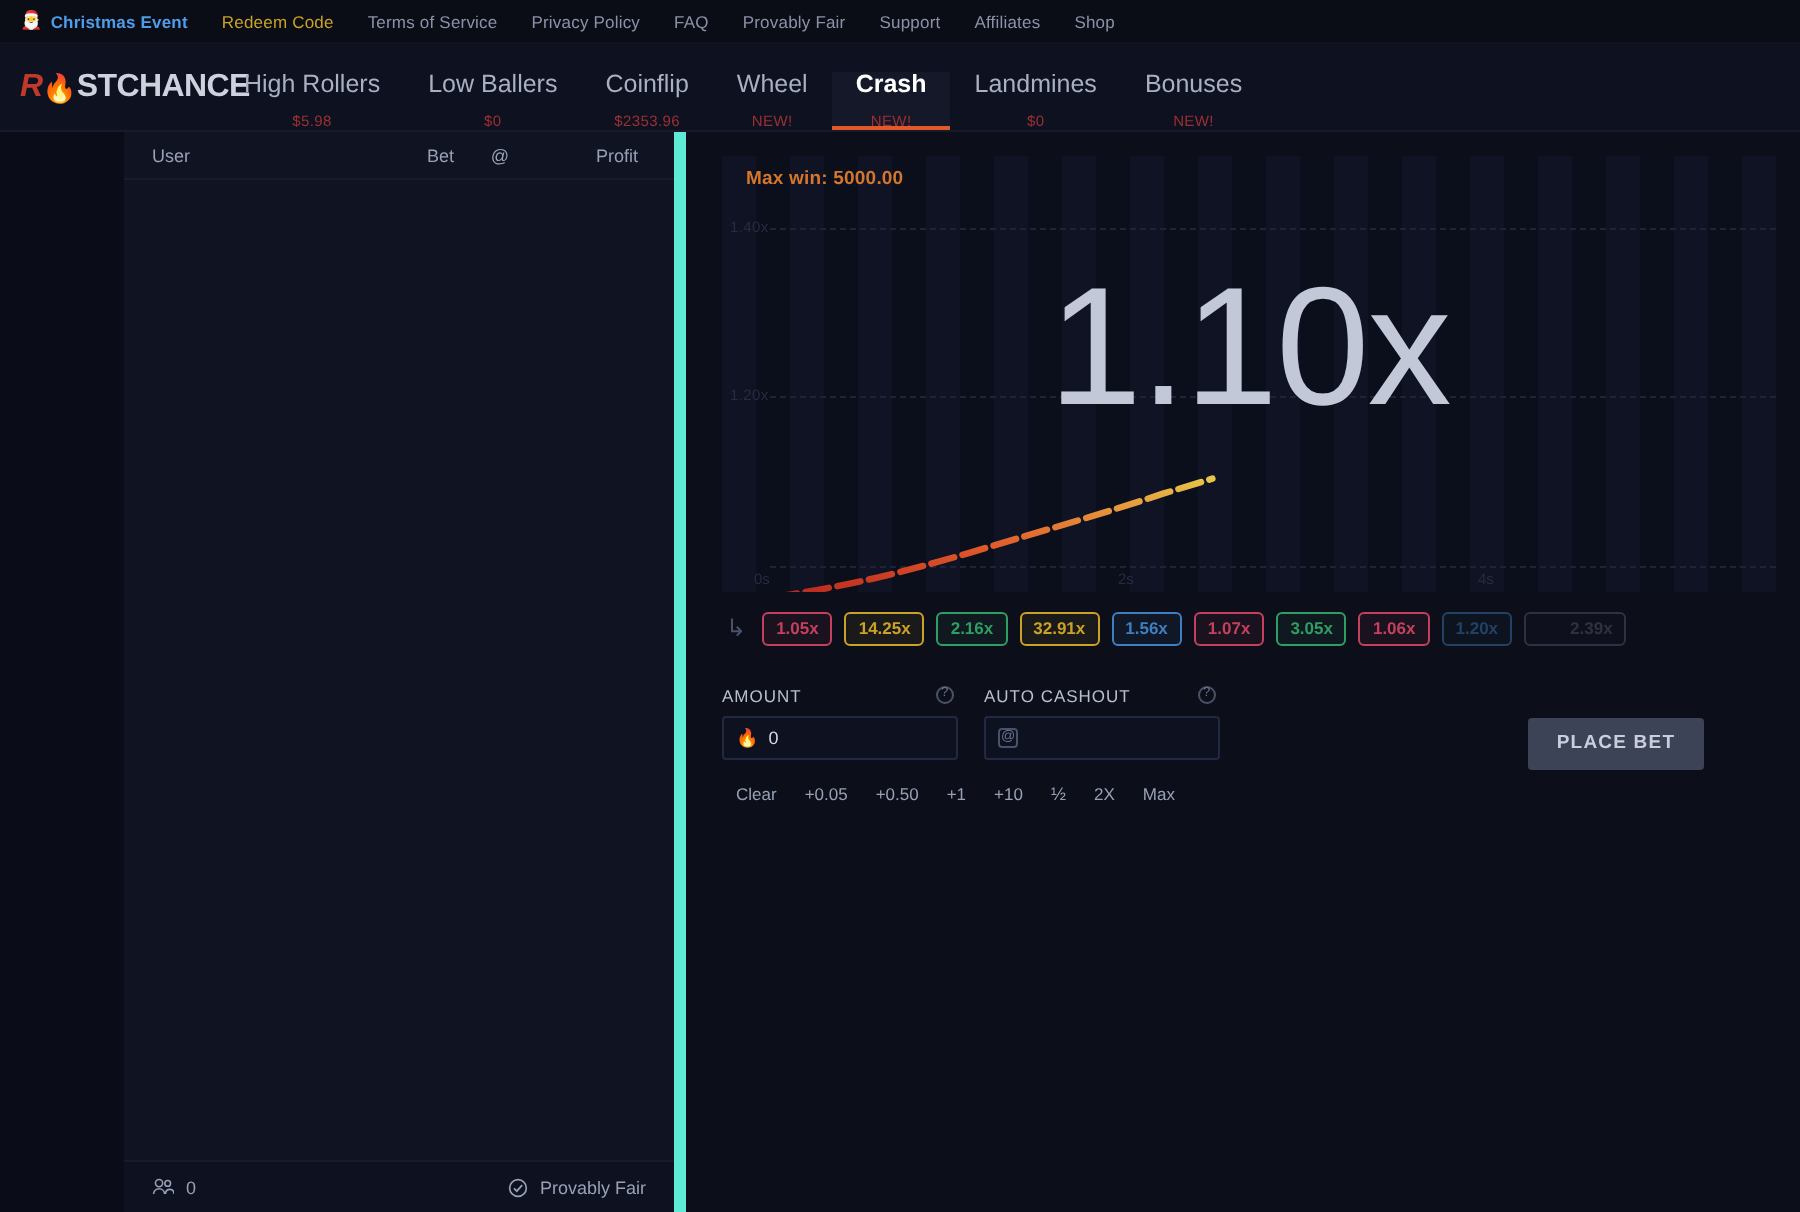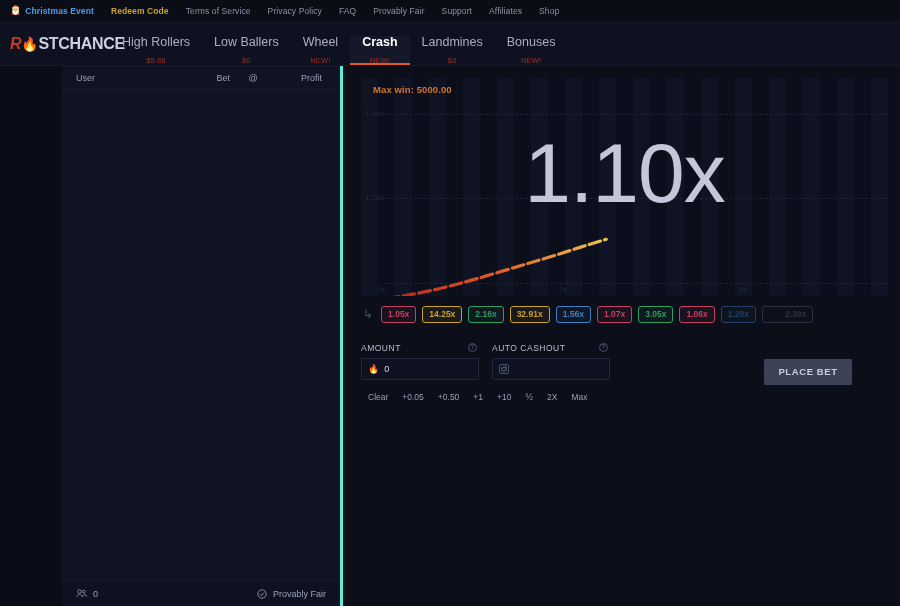--- a/index.html
+++ b/index.html
@@ -21,21 +21,21 @@
     border-bottom: 1px solid #11141f;
   }
   .topbar a {
     font-size: 8.5px;
     color: #8b92a8;
     text-decoration: none;
     white-space: nowrap;
     letter-spacing: .1px;
   }
   .topbar a.xmas { color: #4f9de8; font-weight: bold; display: flex; align-items: center; gap: 4px; }
-  .topbar a.redeem { color: #c9a227; font-weight: bold; }
+  .topbar a.redeem { color: #c9a227; font-weight: normal; }
   .santa { font-size: 9px; line-height: 1; }
 
   
   .header {
     height: 44px;
     background: #0e1120;
     display: flex; align-items: stretch;
     border-bottom: 1px solid #161a2b;
     position: relative;
   }
@@ -81,21 +81,21 @@
 
   
   .rail { width: 62px; background: #0a0d18; height: 100%; }
 
   
   .sidebar {
     width: 281px;
     background: #10142260;
     background-color: #0f1322;
     display: flex; flex-direction: column;
-    border-right: 3px solid #5eead4;
+    border-right: 6px solid #5eead4;
   }
   .sb-head {
     display: flex; align-items: center;
     height: 24px;
     padding: 0 18px 0 14px;
     font-size: 9px; color: #98a0b5;
     border-bottom: 1px solid #171b2c;
   }
   .sb-head .c-user { flex: 1; }
   .sb-head .c-bet { width: 52px; text-align: right; }
@@ -268,20 +268,24 @@
       <span class="rest">CHANCE</span>
   </div>
   <div class="nav">
     <div class="navitem">
       <span class="lbl">High Rollers</span>
       <span class="sub">$5.98</span>
     </div>
     <div class="navitem">
       <span class="lbl">Low Ballers</span>
       <span class="sub">$0</span>
+    </div>
+    <div class="navitem">
+      <span class="lbl">Coinflip</span>
+      <span class="sub">$2353.96</span>
     </div>
     <div class="navitem">
       <span class="lbl">Wheel</span>
       <span class="sub">NEW!</span>
     </div>
     <div class="navitem active">
       <span class="lbl">Crash</span>
       <span class="sub">NEW!</span>
     </div>
     <div class="navitem">

